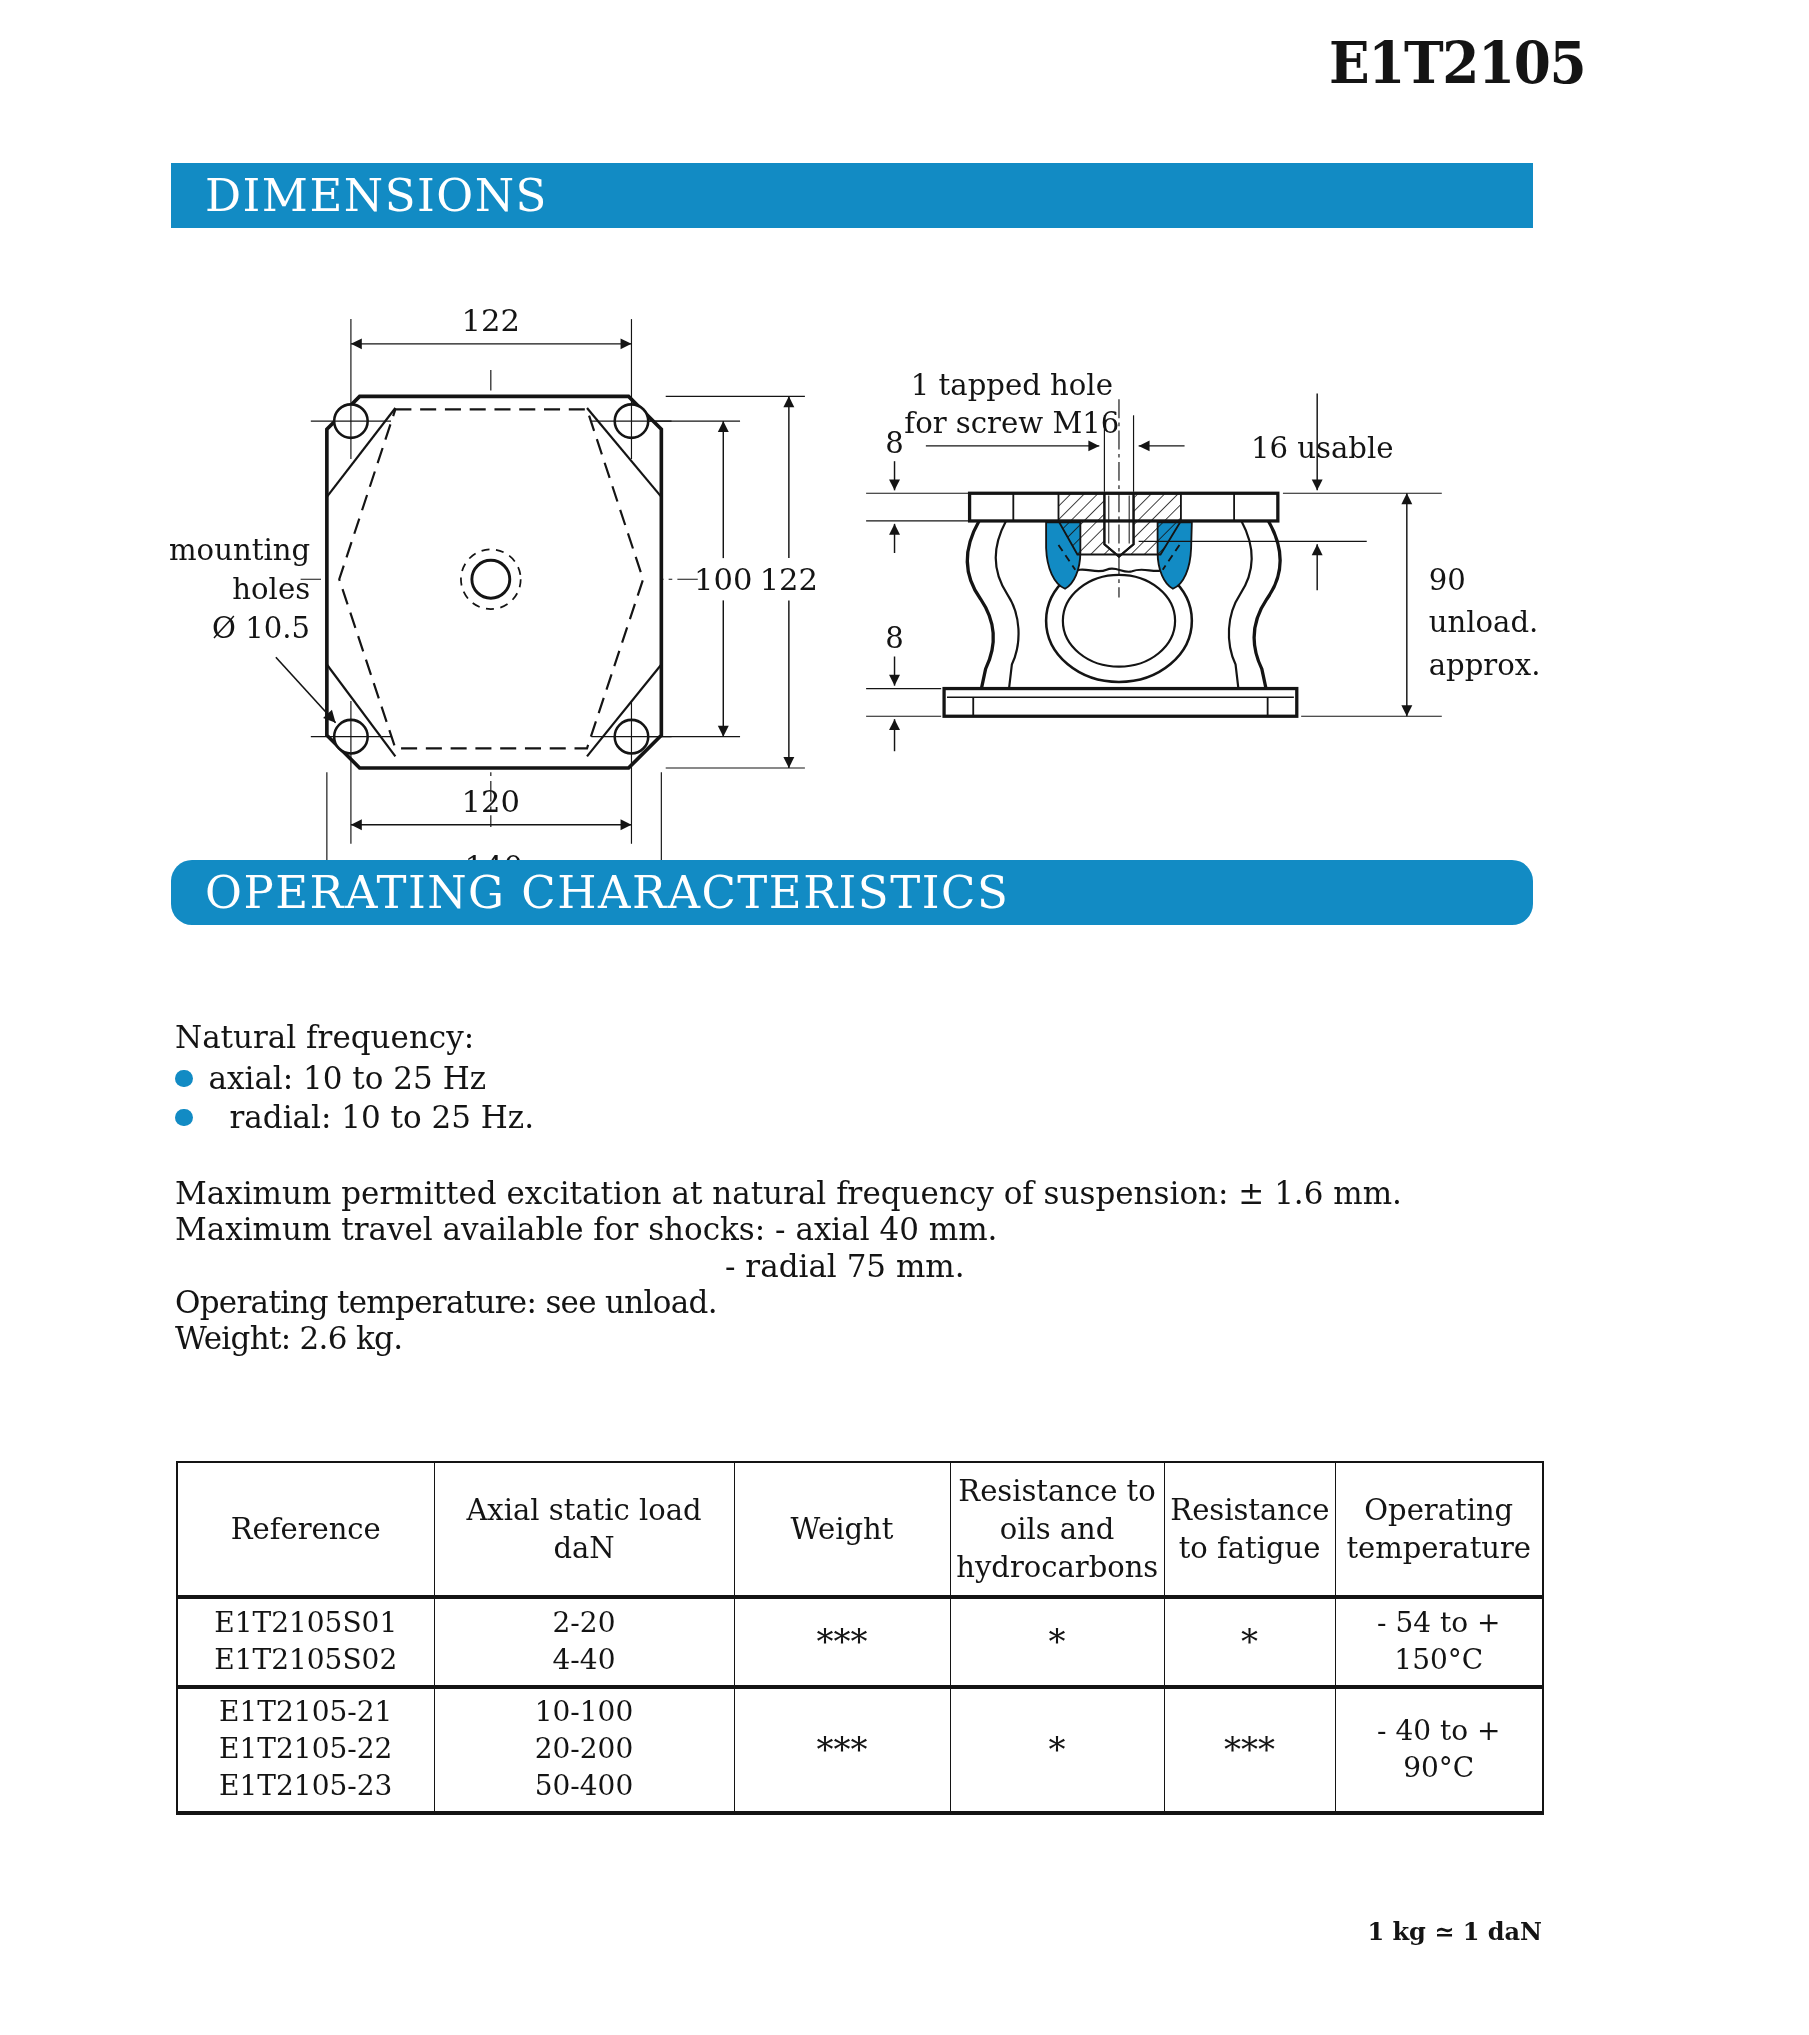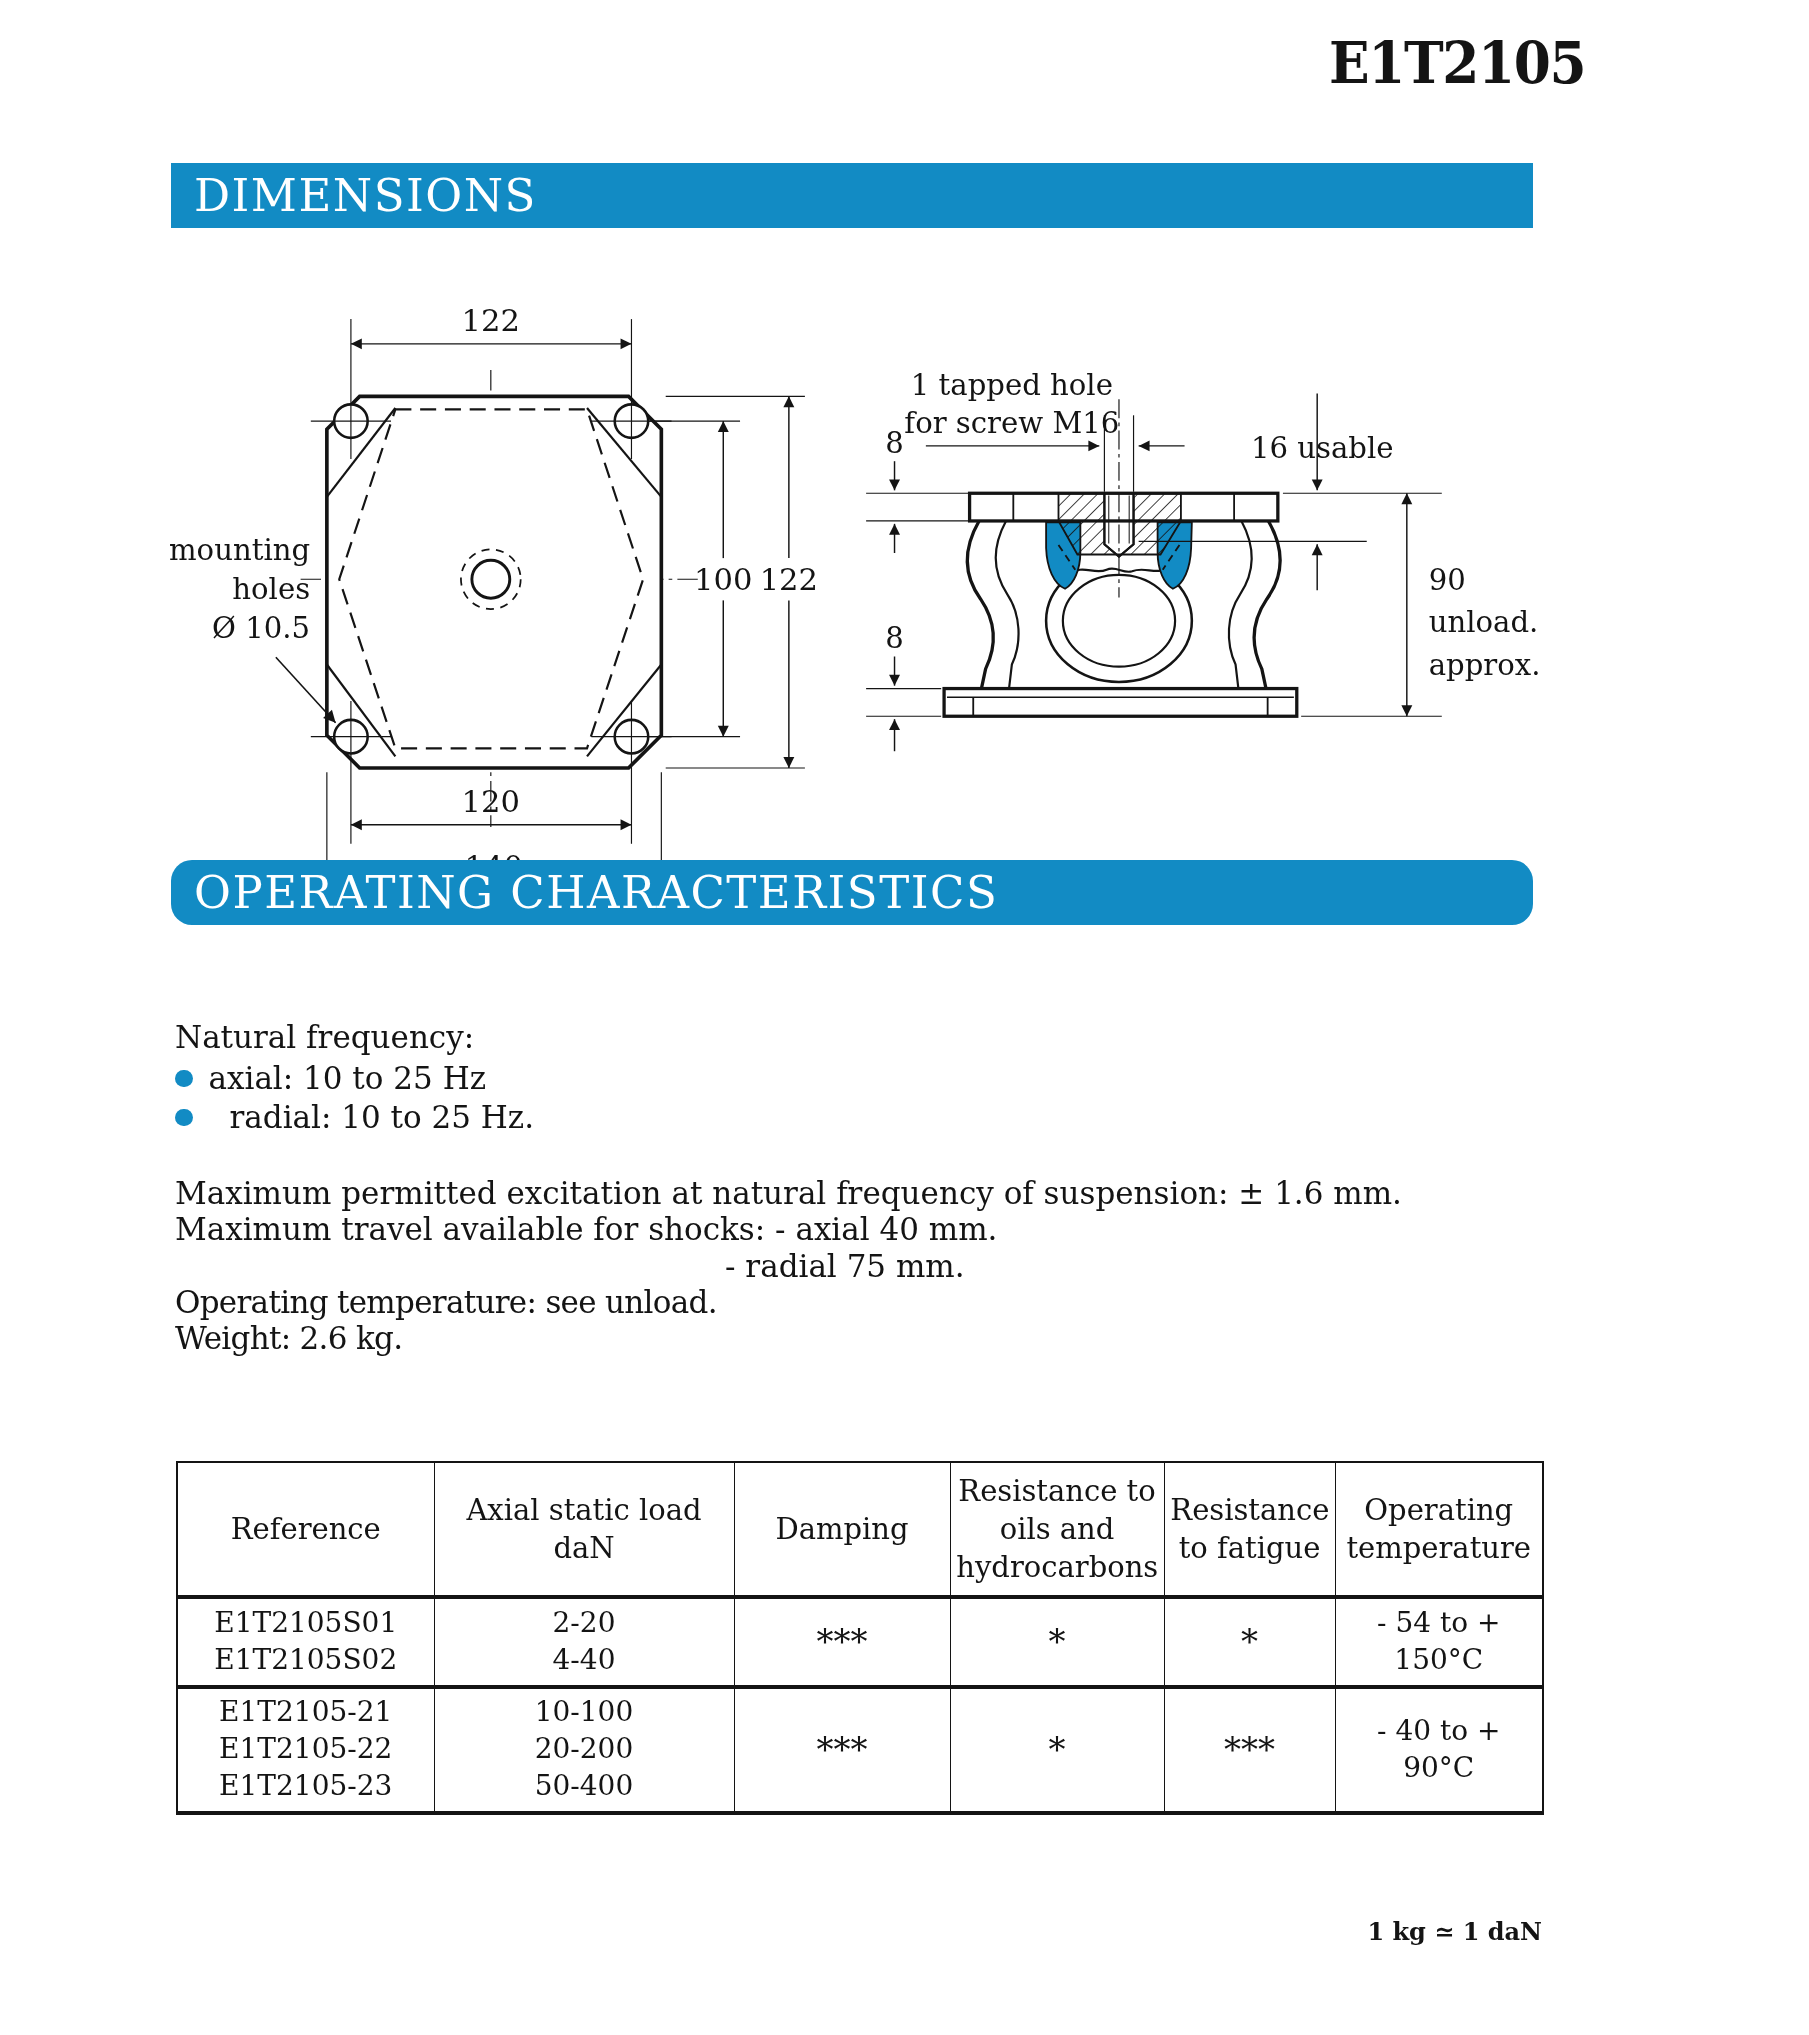--- a/index.html
+++ b/index.html
@@ -14,21 +14,21 @@
   .page-title {
     left:1329px; top:29px; width:233px;
     font-size:58px; font-weight:bold; letter-spacing:-1.5px;
     transform:scaleX(0.92); transform-origin:left top;
     white-space:nowrap;
   }
   .banner {
     left:171px; width:1362px; height:65px;
     background:var(--accent); color:#ffffff;
     font-size:45px; letter-spacing:1.5px;
-    display:flex; align-items:center; padding-left:23px;
+    display:flex; align-items:center; padding-left:34px;
     white-space:nowrap;
   }
   .banner.b1 { top:163px; }
   .banner.b2 { top:860px;border-radius:21px; }
   svg.drawing { left:168px; top:284px; }
   svg text { font-family:"DejaVu Serif","Liberation Serif",serif; fill:var(--ink); }
   .bodytext { font-size:31px; line-height:1.2; white-space:nowrap; }
   .bullet-line { display:flex; align-items:center; }
   .dot {
     width:17.5px; height:17.5px; border-radius:50%;
@@ -231,21 +231,21 @@
       <col style="width:216px">
     <col style="width:214px">
       <col style="width:171px">
       <col style="width:208px">
   </colgroup>
   <thead>
     <tr>
       <th>Reference</th>
       <th>Axial static load
 daN</th>
-      <th>Damping</th>
+      <th>Weight</th>
       <th>Resistance to
 oils and
 hydrocarbons</th>
       <th>Resistance
 to fatigue</th>
       <th>Operating
 temperature</th>
     </tr>
   </thead>
   <tbody>

